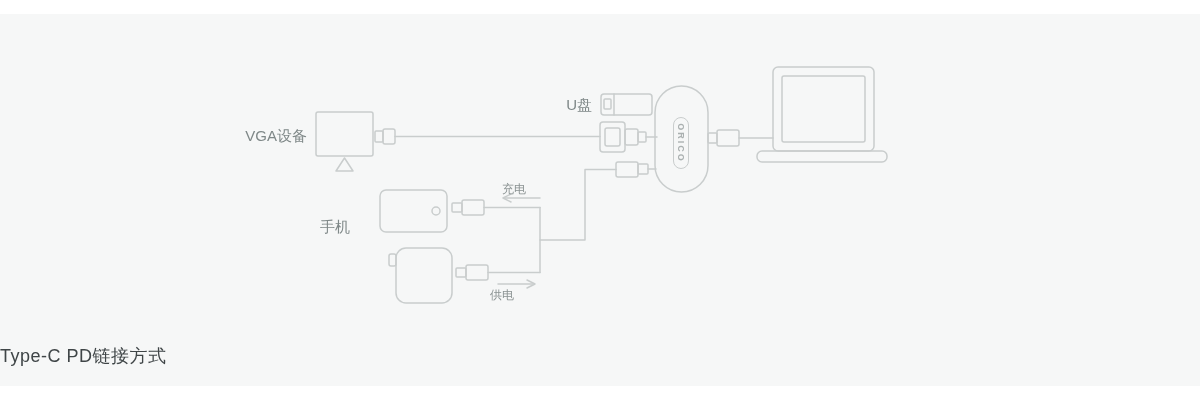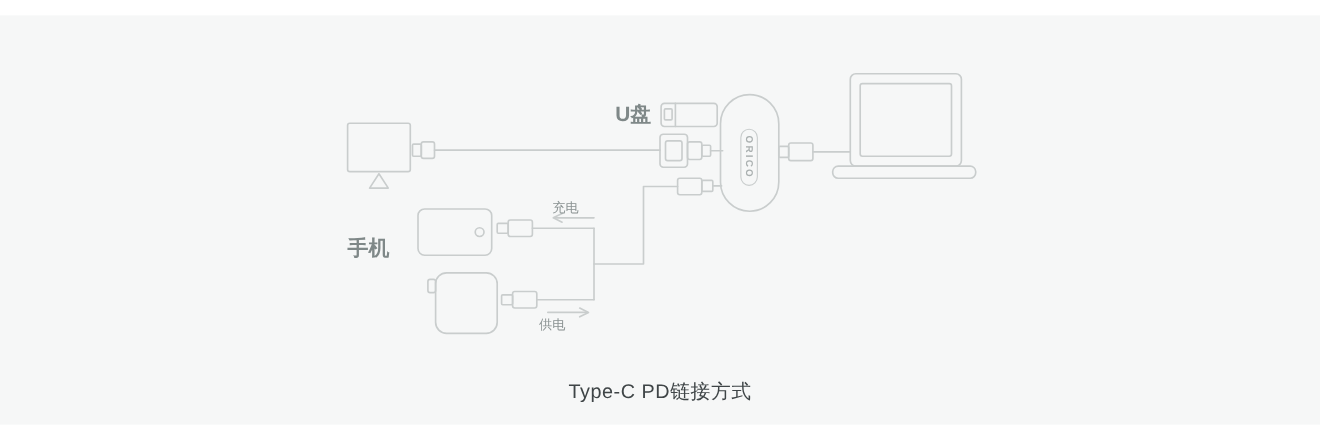--- a/index.html
+++ b/index.html
@@ -9,34 +9,33 @@
   }
   .band {
     position:absolute; left:0; top:14px; width:1200px; height:372px;
     background:#f6f7f7;
   }
   svg.diagram { position:absolute; left:0; top:0; }
   svg.diagram rect, svg.diagram line, svg.diagram path, svg.diagram circle {
     fill:none; stroke:#c9cdcd; stroke-width:1.5; stroke-linejoin:round; stroke-linecap:round;
   }
   .lbl {
-    position:absolute; font-size:19px; color:#7f8888; line-height:18px;
+    position:absolute; font-size:15px; color:#7f8888; line-height:18px;
     white-space:nowrap;
-    font-weight:bold;
   }
   #lbl-vga      { left:195px; top:127px; width:112px; text-align:right; }
   #lbl-udisk    { left:538px; top:96px;  width:54px;  text-align:right; }
   #lbl-phone    { left:300px; top:218px; width:70px;  text-align:center; }
   #lbl-charger  { left:198px; top:268px; width:174px; text-align:right; }
   #lbl-macbook  { left:882px; top:104px; width:120px; text-align:left; }
   .flow-lbl { position:absolute; font-size:12px; color:#8a9292; line-height:14px; }
   #lbl-charging { left:486px; top:182px; width:40px; text-align:right; }
   #lbl-power    { left:490px; top:288px; width:40px; text-align:left; }
   #diagram-title {
-    position:absolute; left:0; top:344px; width:1200px; text-align:center;
+    position:absolute; left:0; top:344px; width:1200px; 
     font-size:18px; color:#3f4547; letter-spacing:0.5px;
   }
   #orico-logo {
     position:absolute; left:655px; top:135px; width:52px; height:16px;
     transform:rotate(90deg); box-sizing:border-box;
     border:1px solid #c9cdcd; border-radius:8px;
     font-size:9px; font-weight:bold; letter-spacing:2px; color:#aab0b0;
     text-align:center; line-height:14px;
   }
 </style>
@@ -123,20 +122,21 @@
       <line x1="504" y1="198" x2="540" y2="198"></line>
       <path d="M511 194 L503 198 L511 202"></path>
     </g>
 
     <g>
       <line x1="498" y1="284" x2="534" y2="284"></line>
       <path d="M527 280 L535 284 L527 288"></path>
     </g>
   </svg>
 
+  <div class="lbl" id="lbl-vga">VGA设备</div>
   <div class="lbl" id="lbl-udisk">U盘</div>
   <div class="lbl" id="lbl-phone">手机</div>
 
   <div class="flow-lbl" id="lbl-charging">充电</div>
   <div class="flow-lbl" id="lbl-power">供电</div>
 
   <div id="orico-logo">ORICO</div>
 
   <div id="diagram-title">Type-C PD链接方式</div>
 </div>

